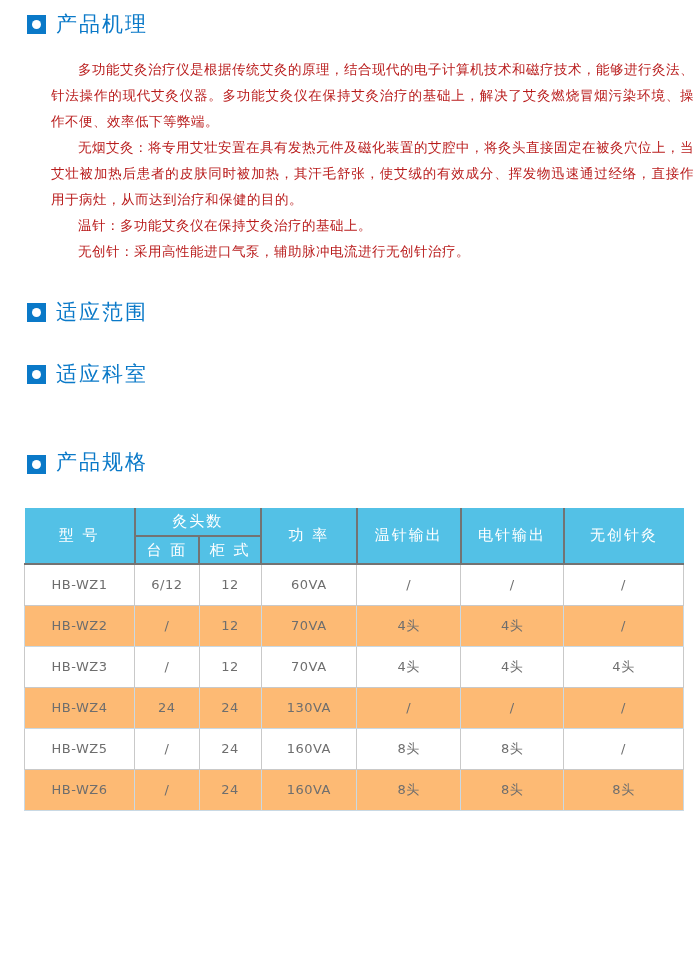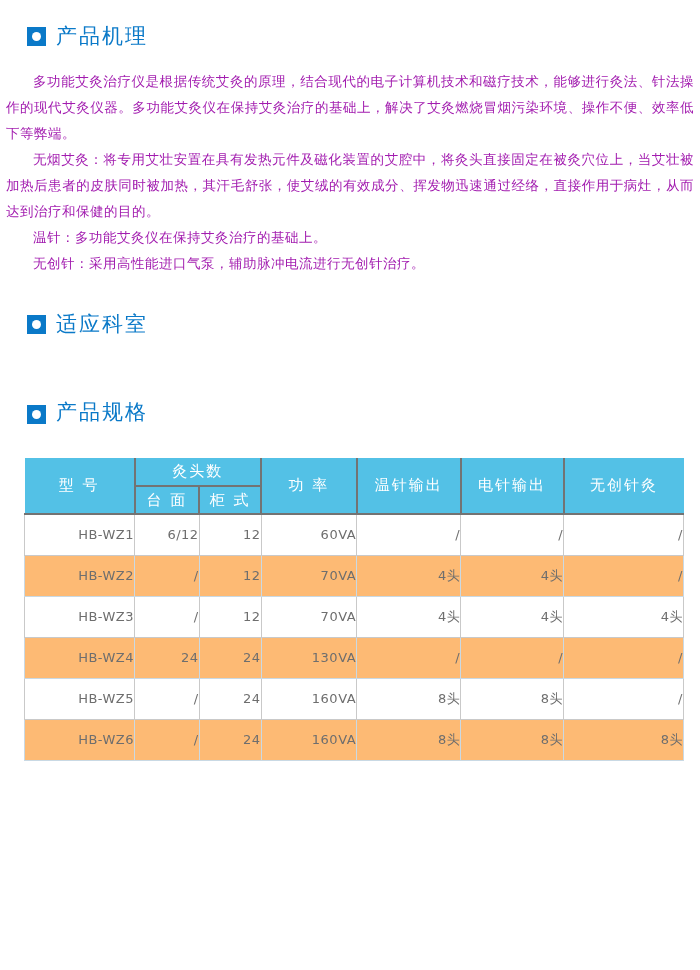--- a/index.html
+++ b/index.html
@@ -3,21 +3,21 @@
 <meta charset="utf-8">
 <style>
   * { margin: 0; padding: 0; box-sizing: border-box; }
   html, body { background: #ffffff; }
   body {
     width: 700px; height: 970px;
     font-family: "DejaVu Sans", "Liberation Sans", sans-serif;
     color: #4f4f4f;
     overflow: hidden;
   }
-  .page { width: 700px; height: 756px; padding-top: 22px; border-radius: 25px; }
+  .page { width: 700px; height: 756px; padding-top: 10px; border-radius: 25px; }
 
   
   .section-heading {
     display: flex; align-items: center;
     margin-left: 27px; height: 28px;
   }
   .bullet-icon {
     width: 19px; height: 19px; background: #0a79c8;
     display: inline-flex; align-items: center; justify-content: center;
     margin-right: 10px; flex: 0 0 auto;
@@ -27,42 +27,42 @@
     display: block;
   }
   .section-heading h2 {
     color: #0a79c8; font-size: 21px; font-weight: normal;
     letter-spacing: 2px; line-height: 28px;
   }
 
   
   .para-block { margin: 0 6px; }
   .para-block p {
-    font-size: 13.5px; line-height: 26px; color: #a21caf;
-    text-align: justify; text-indent: 2em; letter-spacing: 0.5px;
+    font-size: 13.5px; line-height: 26px; color: #b91c1c;
+    text-align: justify; text-indent: 2em; letter-spacing: 0.5px; margin-left: 45px;
   }
   .mt-body   { margin-top: 18px; }
   .mt-sec    { margin-top: 34px; }
   .mt-sec-lg { margin-top: 62px; font-family: Liberation Mono, monospace; }
 
   
   .spec-table-wrap { margin: 30px 30px 0 24px; }
   table.spec {
     width: 660px; border-collapse: collapse; table-layout: fixed;
   }
   table.spec th {
     background: #53c1e6; color: #ffffff; font-weight: normal;
     font-size: 15px; letter-spacing: 2px;
     border: 2px solid #737373; height: 28px; text-align: center;
   }
   table.spec thead tr:first-child th { border-top: none; }
   table.spec thead th:first-child { border-left: none; }
   table.spec thead th:last-child  { border-right: none; }
   table.spec td {
-    border: 1px solid #c9c9c9; height: 41px; text-align: right;
+    border: 1px solid #c9c9c9; height: 41px; text-align: center;
     font-size: 13px; color: #6e6e6e; letter-spacing: 0.5px;
     background: #ffffff;
   }
   table.spec tr.alt td { background: #fdba74; border-color: #c9d9e4; }
   col.c-model { width: 16.7%; }
   col.c-desk { width: 9.8%; }
   col.c-cab { width: 9.4%; }
   col.c-power { width: 14.5%; }
   col.c-warm { width: 15.8%; }
   col.c-elec { width: 15.6%; }
@@ -79,20 +79,26 @@
       </span>
     <h2>产品机理</h2>
   </div>
   <div class="para-block mt-body">
     <p>多功能艾灸治疗仪是根据传统艾灸的原理，结合现代的电子计算机技术和磁疗技术，能够进行灸法、针法操作的现代艾灸仪器。多功能艾灸仪在保持艾灸治疗的基础上，解决了艾灸燃烧冒烟污染环境、操作不便、效率低下等弊端。</p>
     <p>无烟艾灸：将专用艾壮安置在具有发热元件及磁化装置的艾腔中，将灸头直接固定在被灸穴位上，当艾壮被加热后患者的皮肤同时被加热，其汗毛舒张，使艾绒的有效成分、挥发物迅速通过经络，直接作用于病灶，从而达到治疗和保健的目的。</p>
     <p>温针：多功能艾灸仪在保持艾灸治疗的基础上。</p>
     <p>无创针：采用高性能进口气泵，辅助脉冲电流进行无创针治疗。</p>
   </div>
 
+  <div class="section-heading mt-sec">
+    <span class="bullet-icon">
+        <span></span>
+      </span>
+    <h2>适应范围</h2>
+  </div>
 
   <div class="section-heading mt-sec">
     <span class="bullet-icon">
         <span></span>
       </span>
     <h2>适应科室</h2>
   </div>
 
   <div class="section-heading mt-sec-lg">
     <span class="bullet-icon">

